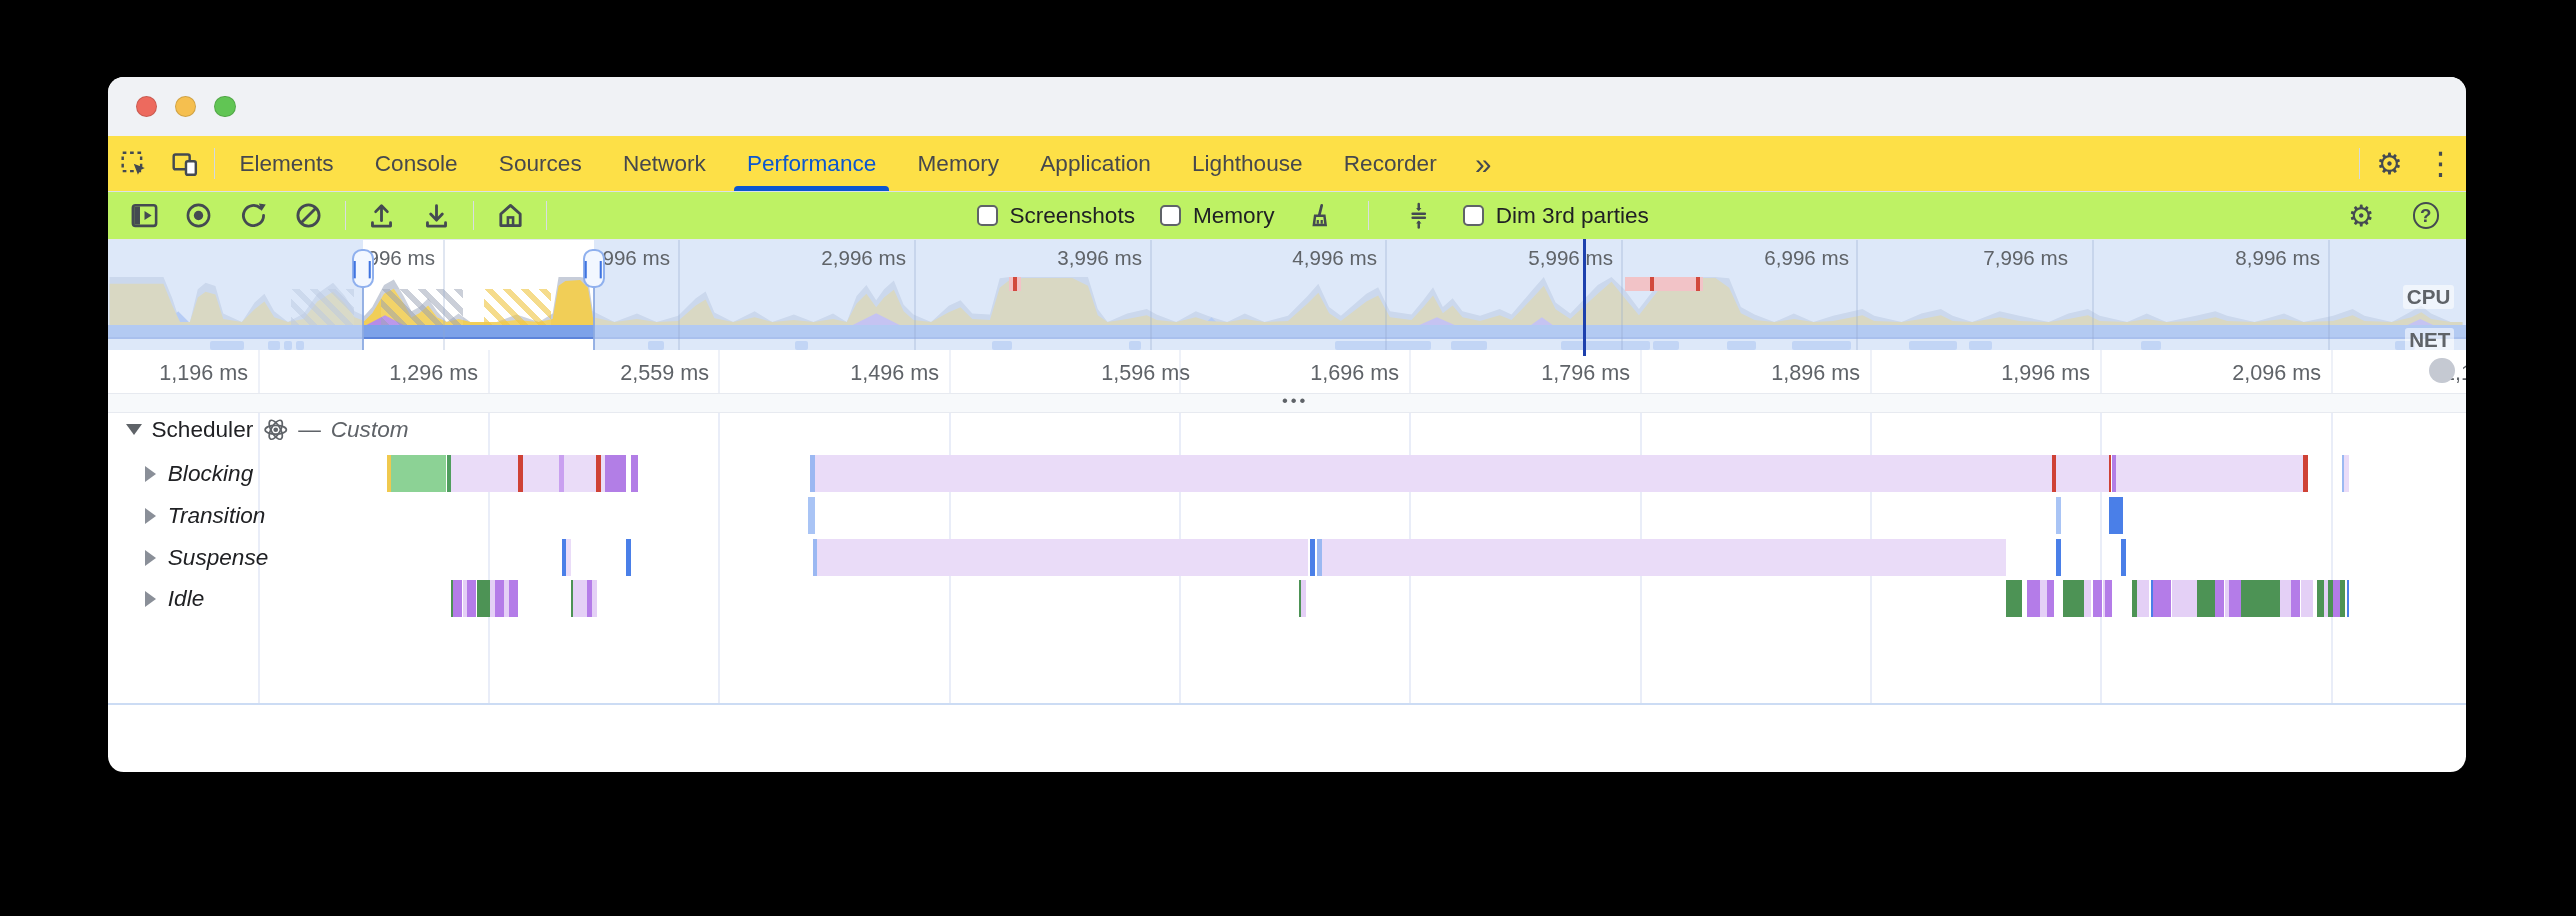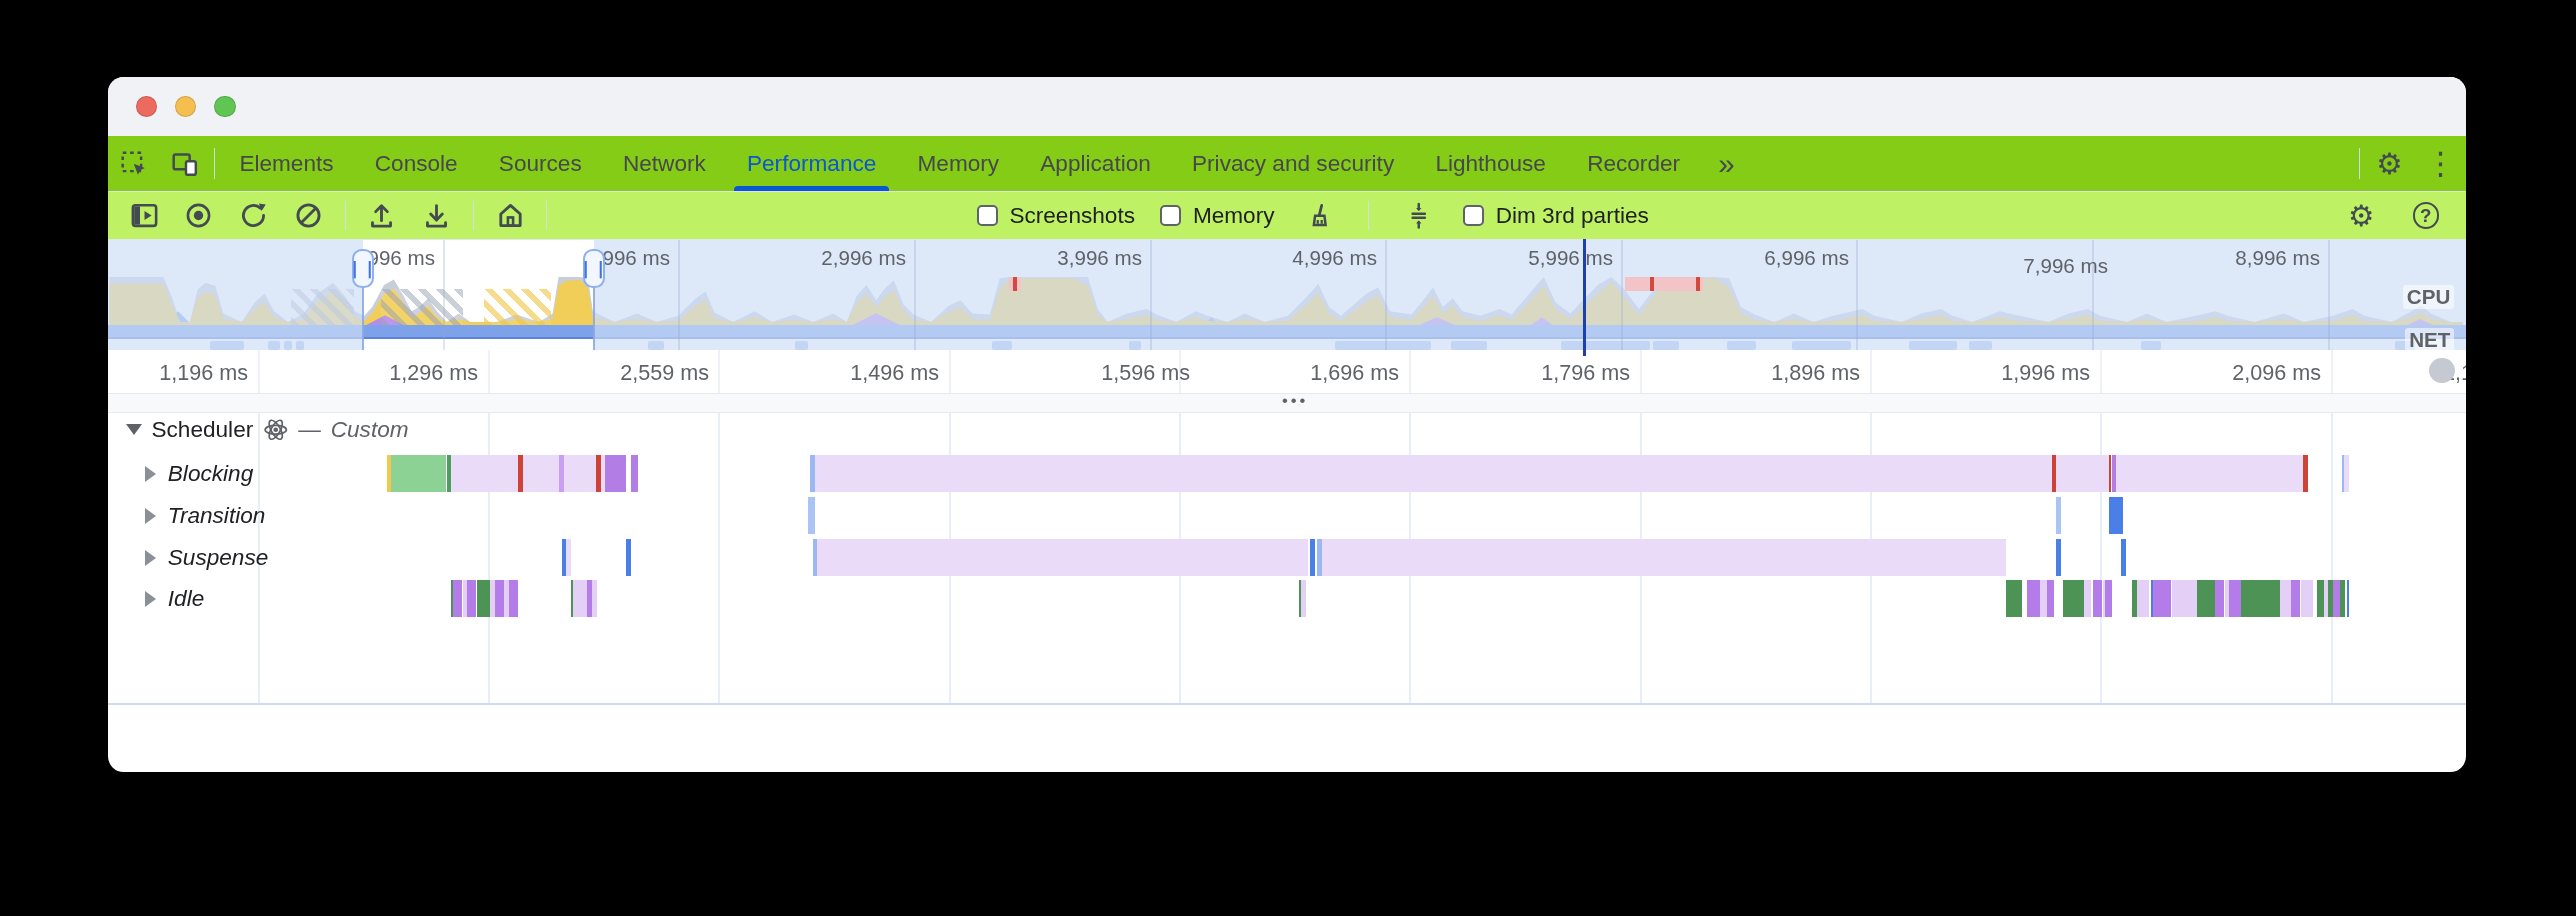--- a/index.html
+++ b/index.html
@@ -5,21 +5,21 @@
   html,body{margin:0;padding:0;background:#000;width:2576px;height:917px;overflow:hidden;
     font-family:"Liberation Sans",sans-serif;-webkit-font-smoothing:antialiased;}
   .stage{position:relative;width:2576px;height:917px;background:#000;}
   .window{position:absolute;left:108px;top:77px;width:2358px;height:695px;background:#fff;
     border-radius:15.7px;overflow:hidden;box-shadow:0 23.6px 69px rgba(0,0,0,.6);}
   
   .titlebar{position:absolute;left:0;top:0;width:100%;height:59px;background:#f0f2f5;}
   .lights{position:absolute;left:27.5px;top:18.7px;display:flex;gap:17.7px;}
   .light{width:21.6px;height:21.6px;border-radius:50%;border:1px solid rgba(0,0,0,.15);box-sizing:border-box;}
   
-  .tabrow{position:absolute;left:0;top:59px;width:100%;height:56px;background:#84cc16;
+  .tabrow{position:absolute;left:0;top:59px;width:100%;height:56px;background:#fde047;
     border-bottom:1px solid #dde1e8;display:flex;align-items:stretch;box-sizing:border-box;}
   .tabrow .iconbtn{width:51px;display:flex;align-items:center;justify-content:center;flex:none;}
   .vdiv{width:1px;background:#d4d9e0;margin:11.8px 3.9px;flex:none;}
   .tab{display:flex;align-items:center;padding:0 20.6px;font-size:22.6px;color:#46484d;position:relative;flex:none;cursor:default;}
   .tab.active{color:#0b57d0;}
   .tab.active .underline{position:absolute;left:7.9px;right:7.9px;bottom:0;height:4.9px;background:#0b57d0;border-radius:3.9px 3.9px 0 0;}
   .moretabs{font-size:29.5px;color:#444a51;display:flex;align-items:center;padding:0 17.7px;flex:none;}
   .spacer{flex:1;}
   .gear-glyph{font-size:29.5px;color:#444a51;line-height:1;}
   .kebab{font-size:31px;color:#444a51;line-height:1;}
@@ -116,23 +116,20 @@
           </div>
           <div class="tab active">
             <span>Performance</span>
             <div class="underline"></div>
           </div>
           <div class="tab">
             <span>Memory</span>
           </div>
           <div class="tab">
             <span>Application</span>
-          </div>
-          <div class="tab">
-            <span>Privacy and security</span>
           </div>
           <div class="tab">
             <span>Lighthouse</span>
           </div>
           <div class="tab">
             <span>Recorder</span>
           </div>
         </div>
       <div class="moretabs">»</div>
       <div class="spacer"></div>
@@ -285,21 +282,21 @@
         <div class="ov-label" style="left: 798px;">2,996 ms</div>
         <div class="ov-tick" style="left: 1042px;"></div>
         <div class="ov-label" style="left: 1034px;">3,996 ms</div>
         <div class="ov-tick" style="left: 1277px;"></div>
         <div class="ov-label" style="left: 1269px;">4,996 ms</div>
         <div class="ov-tick" style="left: 1513px;"></div>
         <div class="ov-label" style="left: 1505px;">5,996 ms</div>
         <div class="ov-tick" style="left: 1748px;"></div>
         <div class="ov-label" style="left: 1741px;">6,996 ms</div>
         <div class="ov-tick" style="left: 1984px;"></div>
-        <div class="ov-label" style="left: 2000px; margin-top: 8px;">7,996 ms</div>
+        <div class="ov-label" style="left: 1960px;">7,996 ms</div>
         <div class="ov-tick" style="left: 2220px;"></div>
         <div class="ov-label" style="left: 2212px;">8,996 ms</div>
         <div class="ltmark" style="left: 901px; width: 11.8px;">
           <div class="rtick" style="left: 3.8px;"></div>
         </div>
         <div class="ltmark" style="left: 1517px; width: 78px;">
           <div class="rtick" style="left: 25.4px;"></div>
           <div class="rtick" style="left: 71px;"></div>
         </div>
         <div class="cpu-side" style="top: 45px;">CPU</div>

